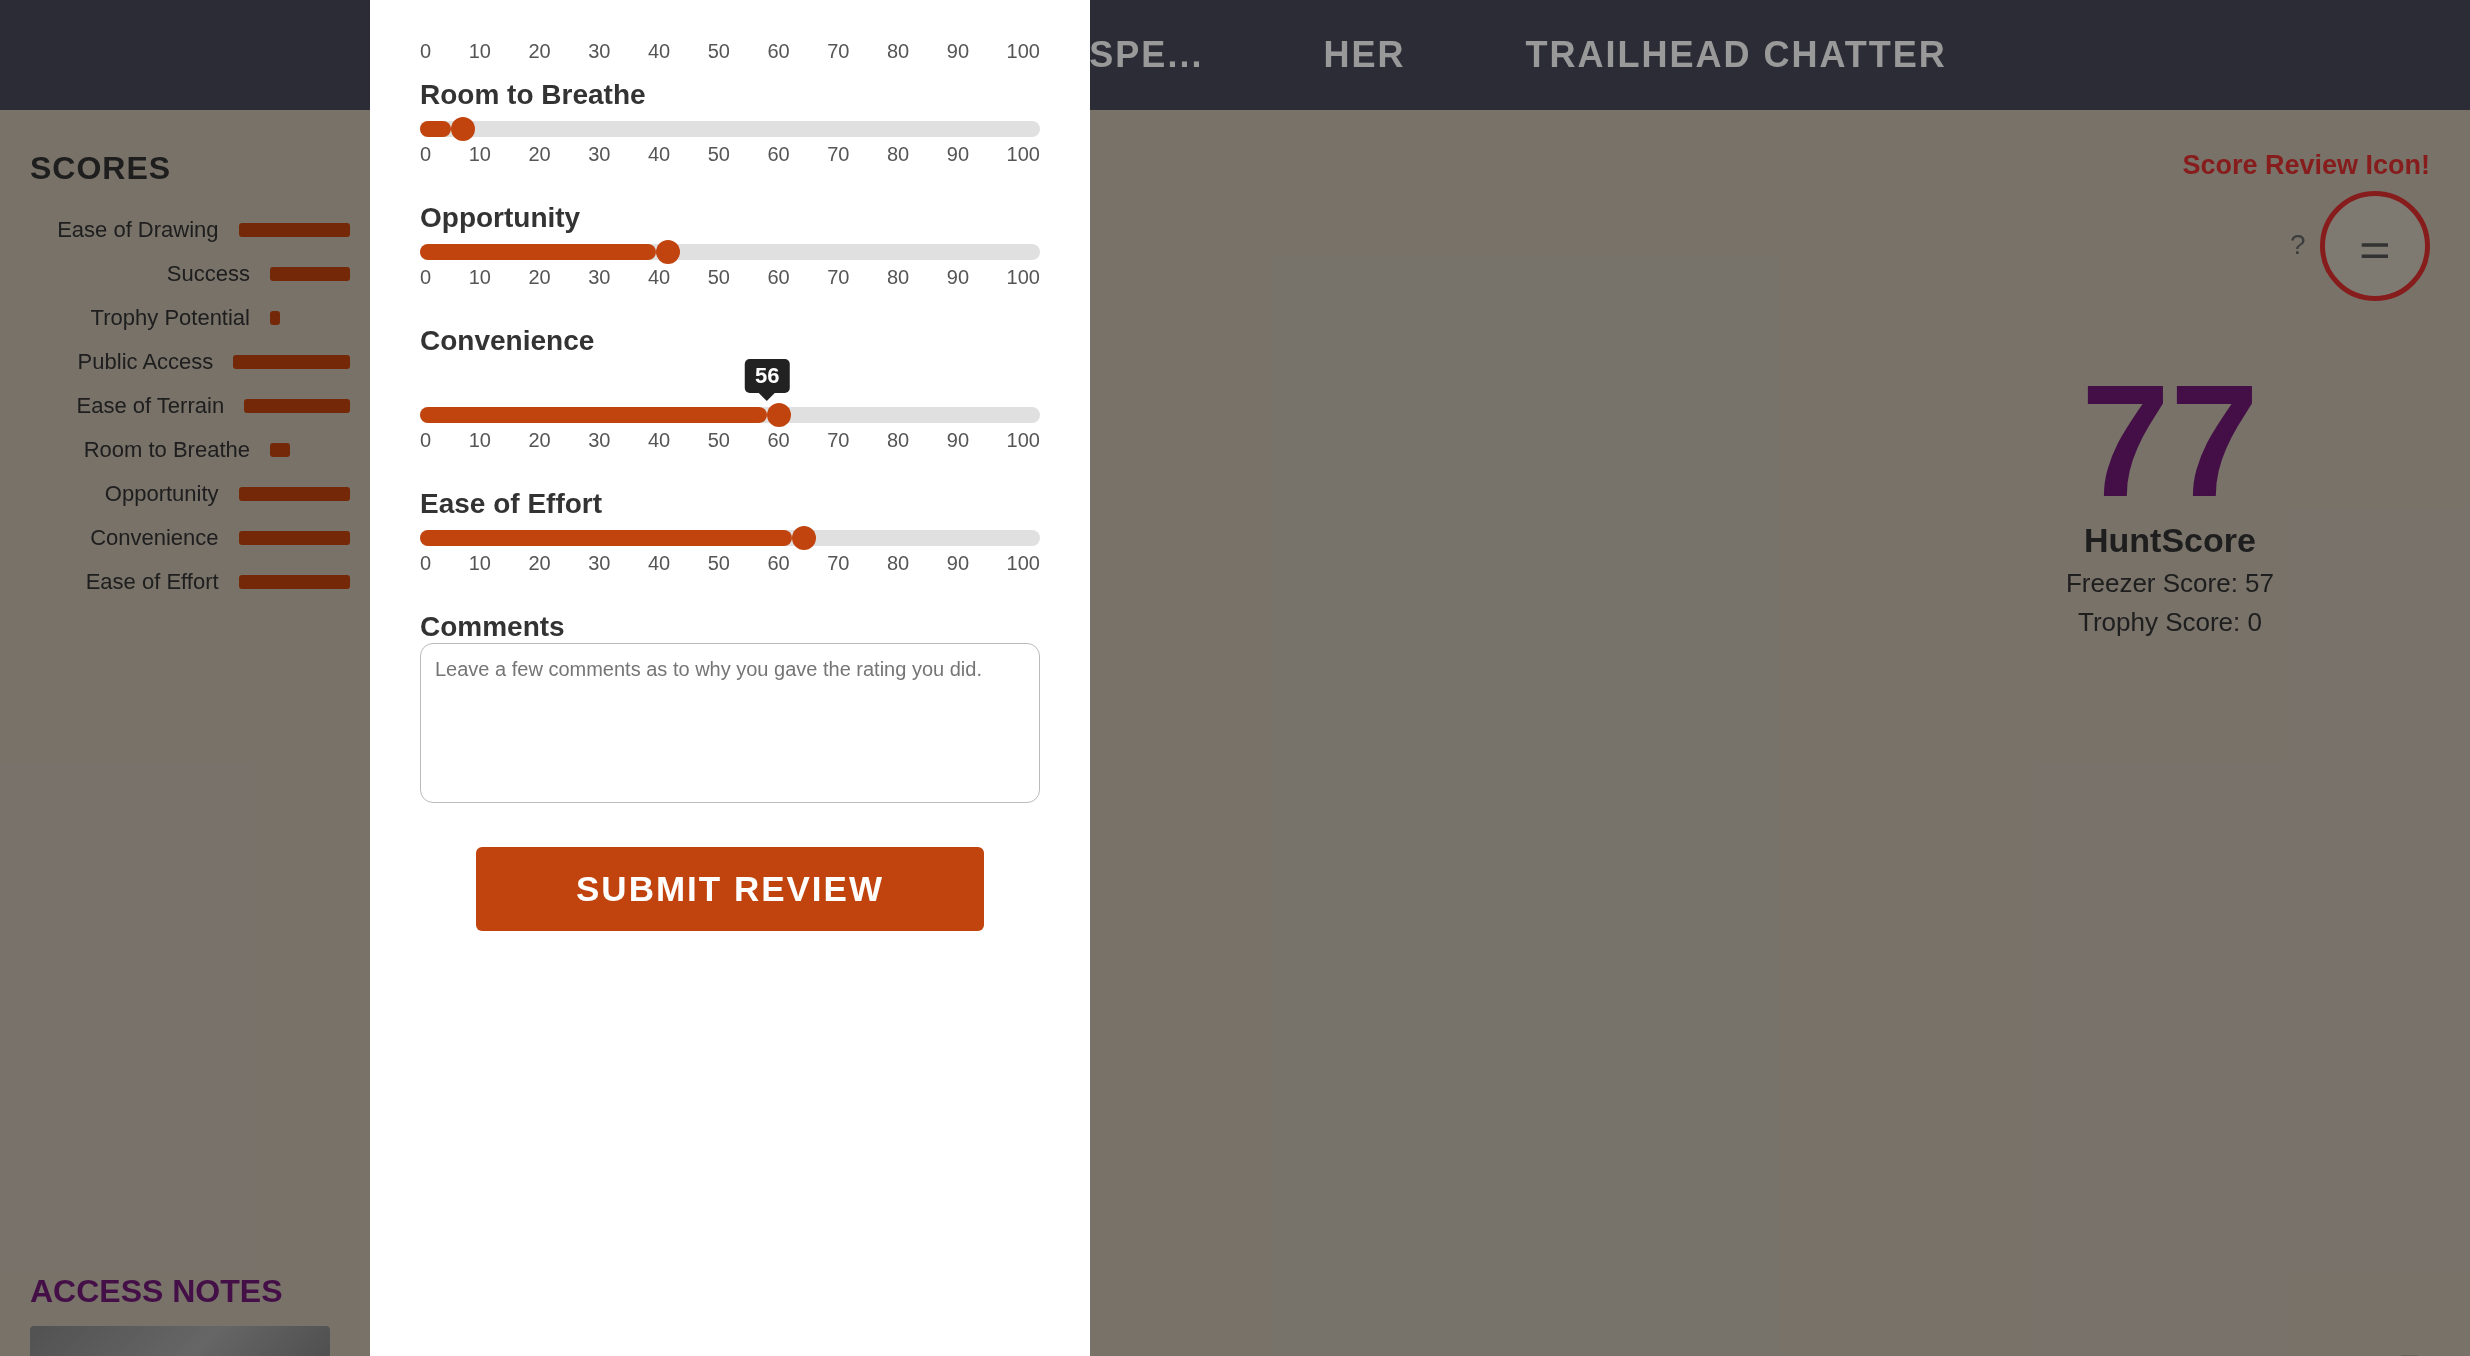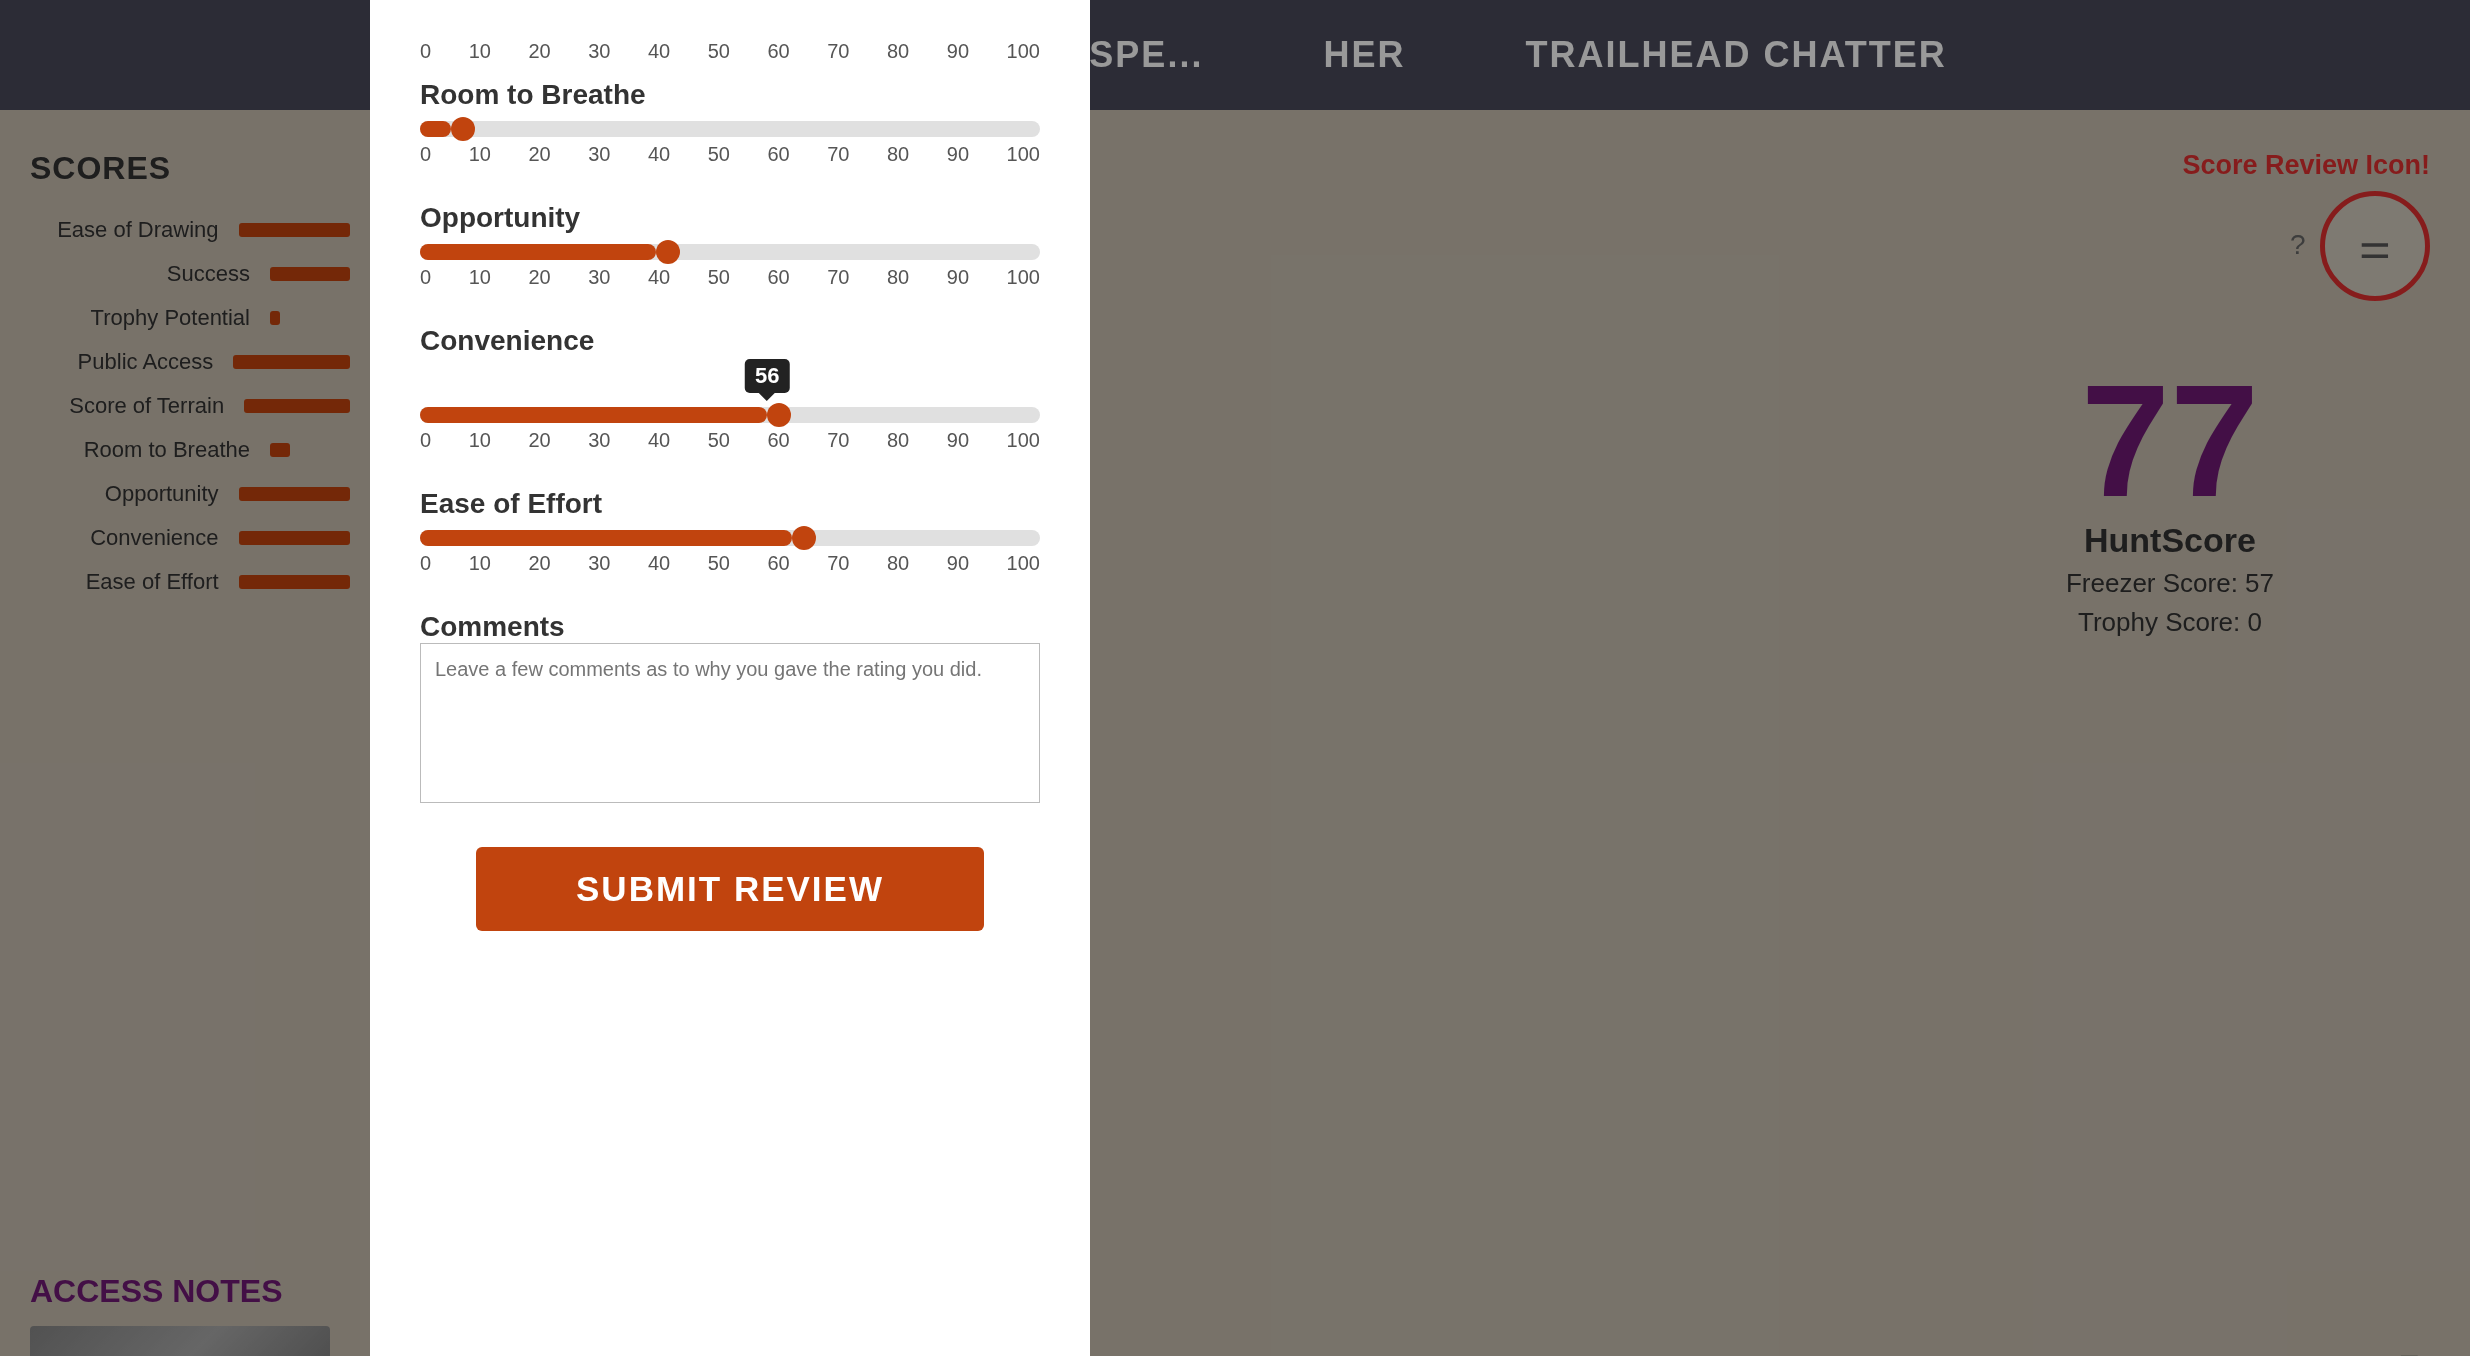--- a/index.html
+++ b/index.html
@@ -247,21 +247,21 @@
     
     .comments-label {
       font-size: 28px;
       font-weight: bold;
       color: #333;
     }
     .comments-textarea {
       width: 100%;
       height: 160px;
       border: 1.5px solid #bbb;
-      border-radius: 0;
+      border-radius: 13px;
       padding: 14px;
       font-size: 20px;
       color: #999;
       resize: none;
       font-family: Arial, sans-serif;
     }
 
     
     .submit-btn {
       display: block;
@@ -328,21 +328,21 @@
   </div>
   <div class="score-item">
     <span class="score-item-label">Trophy Potential</span>
     <div class="score-bar-mini" style="width:10px;"></div>
   </div>
   <div class="score-item">
     <span class="score-item-label">Public Access</span>
     <div class="score-bar-mini" style="width:140px;"></div>
   </div>
   <div class="score-item">
-    <span class="score-item-label">Score of Terrain</span>
+    <span class="score-item-label">Ease of Terrain</span>
     <div class="score-bar-mini" style="width:120px;"></div>
   </div>
   <div class="score-item">
     <span class="score-item-label">Room to Breathe</span>
     <div class="score-bar-mini" style="width:20px;"></div>
   </div>
   <div class="score-item">
     <span class="score-item-label">Opportunity</span>
     <div class="score-bar-mini" style="width:130px;"></div>
   </div>

